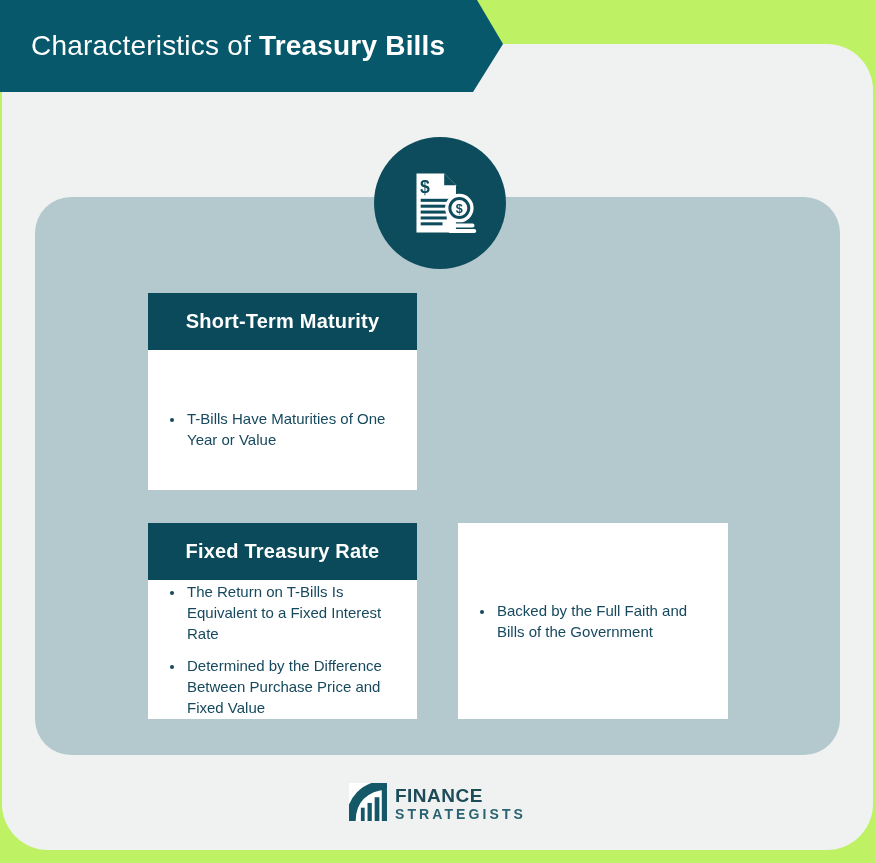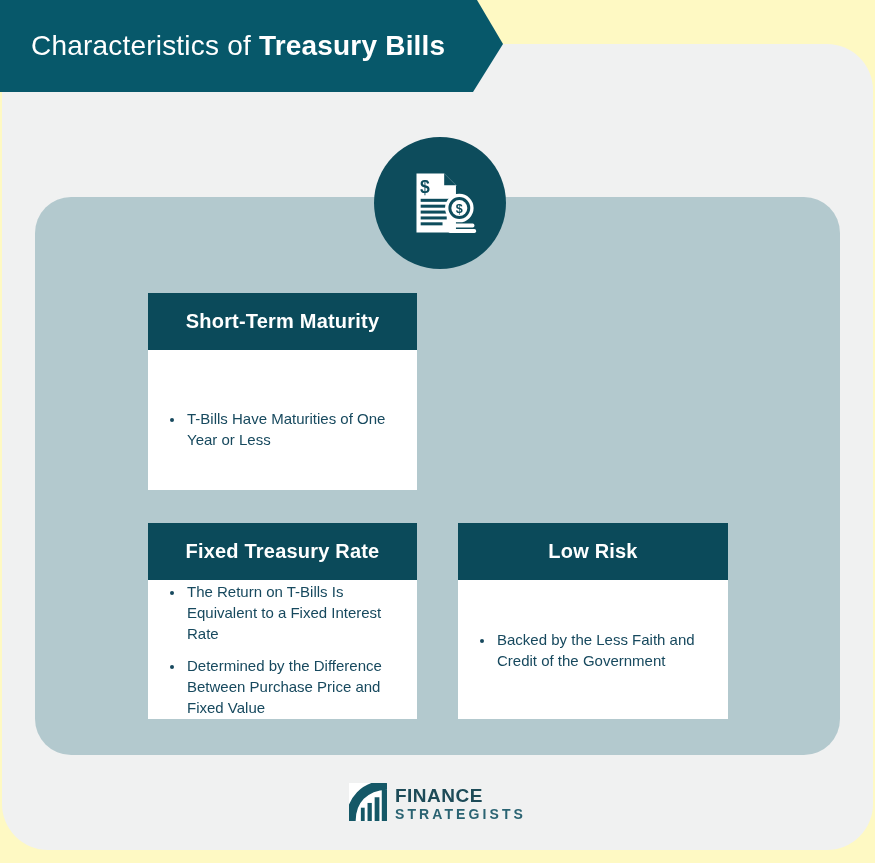--- a/index.html
+++ b/index.html
@@ -1,18 +1,18 @@
 <!DOCTYPE html>
 <html><head>
 <meta charset="utf-8">
 <style>
   html,body{margin:0;padding:0;background:#dfe3e5;}
   .canvas{
     position:relative;width:875px;height:863px;overflow:hidden;
-    background:#fef9c3;
+    background:#bef264;
     font-family:"Liberation Sans","DejaVu Sans",sans-serif;
   }
   
   .page-sheet{
     position:absolute;left:2px;top:44px;width:871px;height:806px;
     background:#F0F1F1;border-radius:46px;
   }
   
   .banner{
     position:absolute;left:0;top:0;width:504px;height:92px;
@@ -107,41 +107,40 @@
 
       <rect x="58" y="74.5" width="33" height="4.6" rx="2" fill="#ffffff"></rect>
       <rect x="60" y="81" width="33" height="4.6" rx="2" fill="#ffffff"></rect>
     </svg>
   </div>
 
   <div class="card card-1">
     <div class="card-header">Short-Term Maturity</div>
     <div class="card-body">
       <ul>
-        <li>T-Bills Have Maturities of One Year or Less</li>
+        <li>T-Bills Have Maturities of One Year or Value</li>
       </ul>
     </div>
   </div>
 
 
   <div class="card card-3">
     <div class="card-header">Fixed Treasury Rate</div>
     <div class="card-body">
       <ul>
         <li>The Return on T-Bills Is Equivalent to a Fixed Interest Rate</li>
         <li>Determined by the Difference Between Purchase Price and Fixed Value</li>
       </ul>
     </div>
   </div>
 
   <div class="card card-4">
-    <div class="card-header">Low Risk</div>
     <div class="card-body">
       <ul>
-        <li>Backed by the Less Faith and Credit of the Government</li>
+        <li>Backed by the Full Faith and Bills of the Government</li>
       </ul>
     </div>
   </div>
 
   <div class="footer">
     <svg class="logo-mark" viewBox="0 0 40 40" aria-hidden="true">
       <rect x="0" y="0" width="40" height="40" fill="#ffffff"></rect>
       <path d="M2 40 C 2 18, 16 3, 40 2" fill="none" stroke="#155867" stroke-width="10"></path>
       <rect x="12.5" y="26" width="4" height="14" fill="#155867"></rect>
       <rect x="19.5" y="21" width="4.5" height="19" fill="#155867"></rect>

